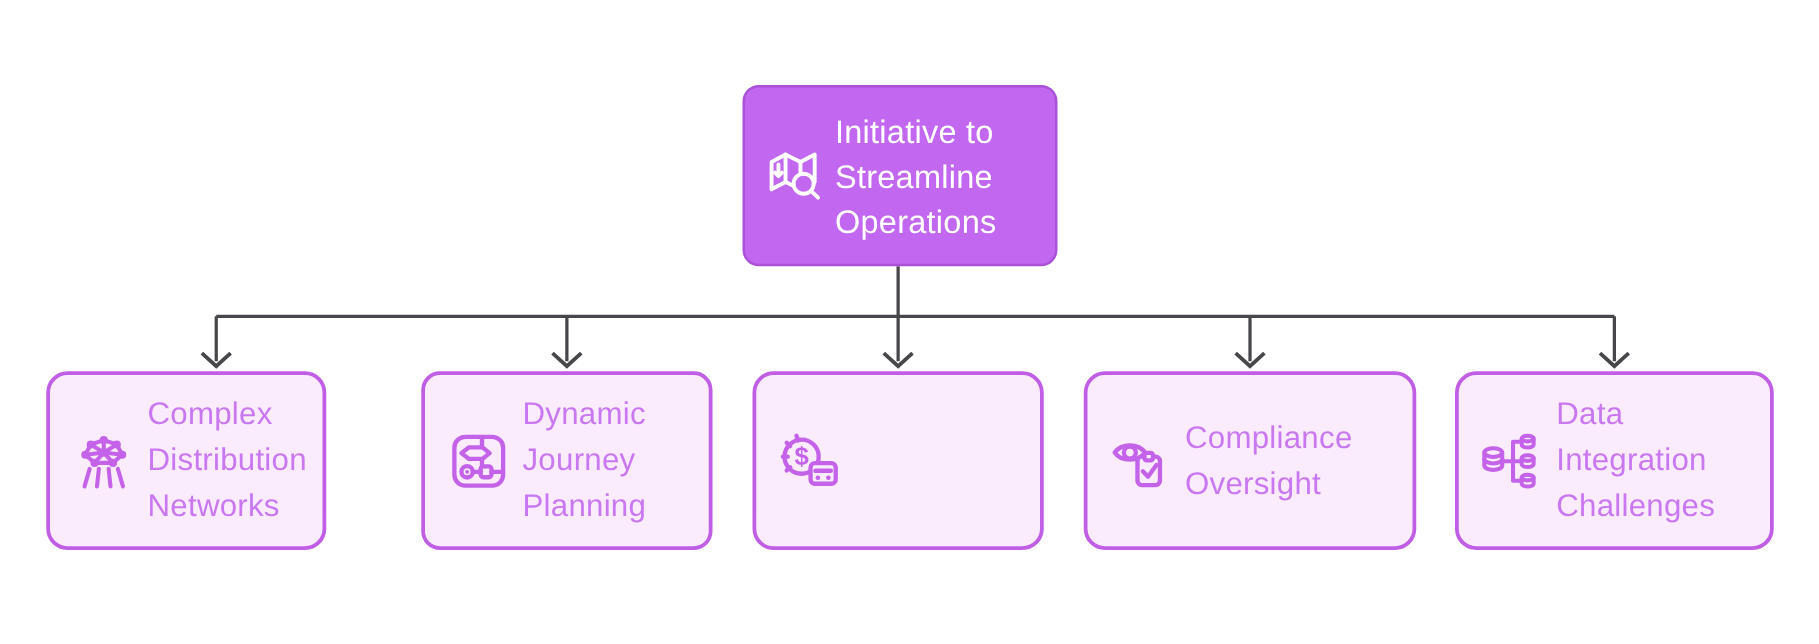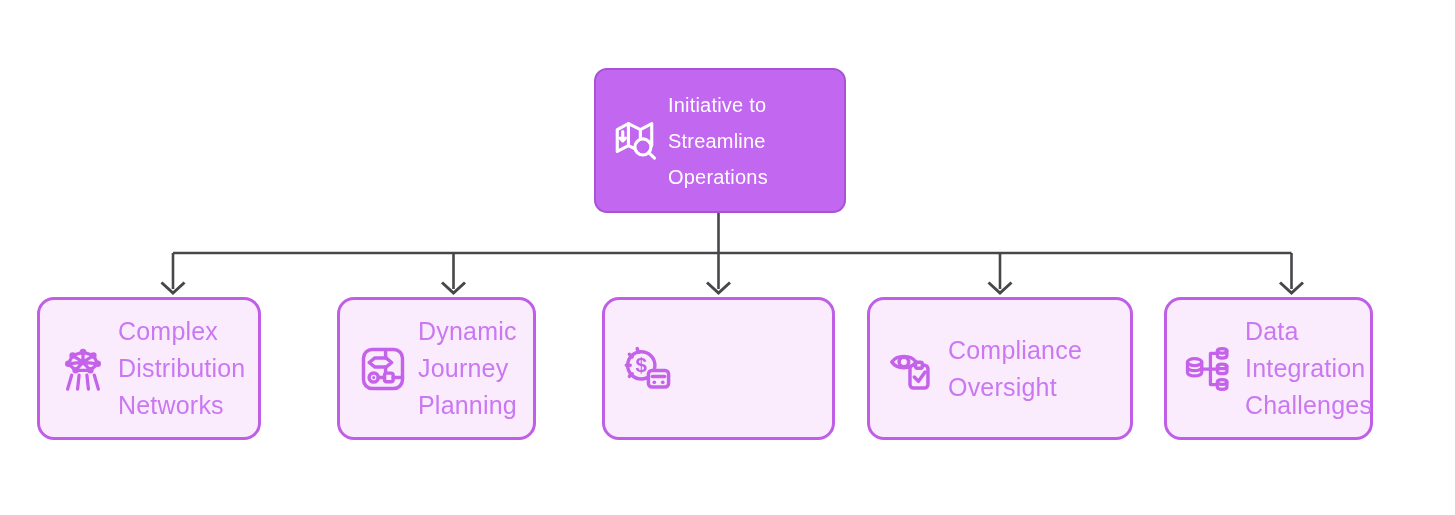--- a/index.html
+++ b/index.html
@@ -17,42 +17,42 @@
   .root{
     left:594px;top:68px;width:252px;height:145px;
     background:#c267ef;
     border:2.5px solid #ab51d8;
     border-radius:13px;
     padding:0 6px 0 15px;
     gap:10px;
   }
   .root .icon{width:47px;height:47px;flex:0 0 auto;color:#ffffff;}
   .rlabel{
-    color:#ffffff;font-size:20px;line-height:36px;font-weight:500;
+    color:#ffffff;font-size:26px;line-height:36px;font-weight:500;
     letter-spacing:0.2px;
   }
 
   .child{
     top:297px;height:143px;
     background:#faecfc;
     border:3px solid #c05ee6;
     border-radius:17px;
     padding:0 6px 0 17px;
     gap:9px;
   }
   .child .icon{width:52px;height:52px;flex:0 0 auto;color:#c463ea;}
   .clabel{
     color:#ca78f2;font-size:25px;line-height:37px;font-weight:500;
     letter-spacing:0.2px;
   }
   .c1{left:37px;width:224px;}
-  .c2{left:337px;width:199px;}
+  .c2{left:337px;width:233px;border-radius:15px;}
   .c3{left:602px;width:233px;}
   .c4{left:867px;width:266px;justify-content:center;}
-  .c5{left:1164px;width:209px;}
+  .c5{left:1164px;width:255px;}
 </style>
 </head>
 <body>
 
 <div class="canvas">
 
   <svg class="wires" viewBox="0 0 1455 515" aria-hidden="true">
     <g fill="none" stroke-width="2.6" stroke-linejoin="miter" stroke="#47474b">
       <path d="M718.5 213 V253"></path>
       <path d="M173 253 H1291.5"></path>

